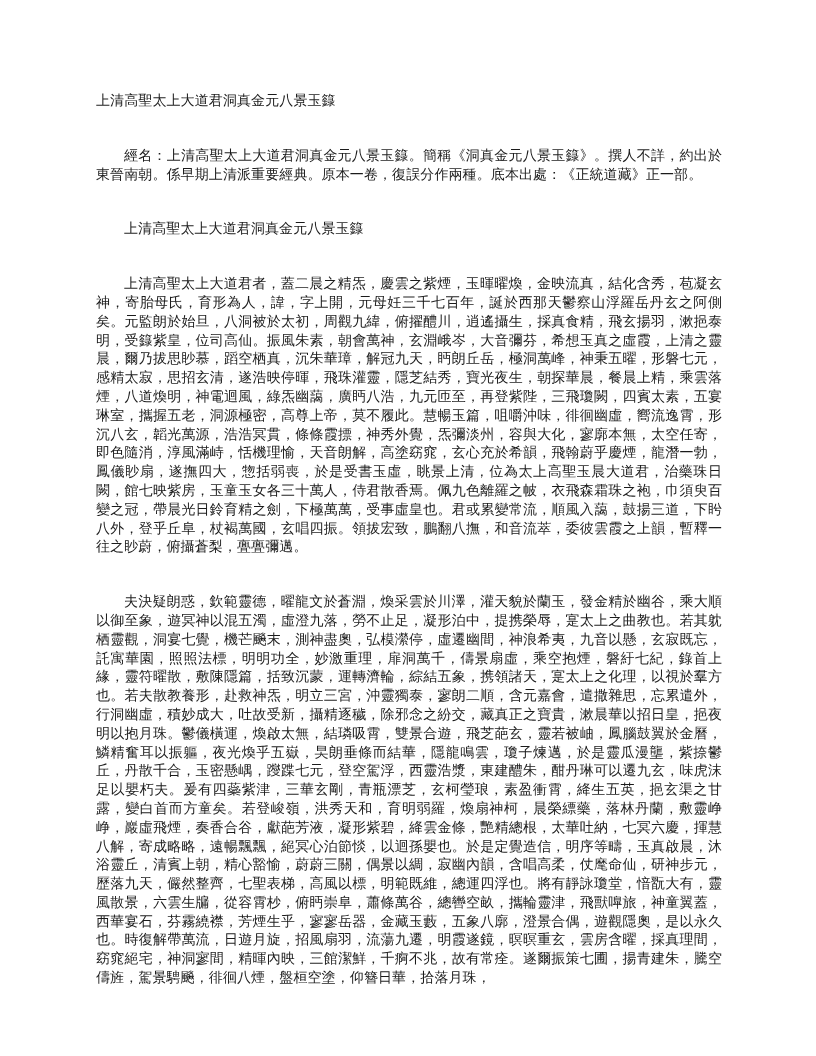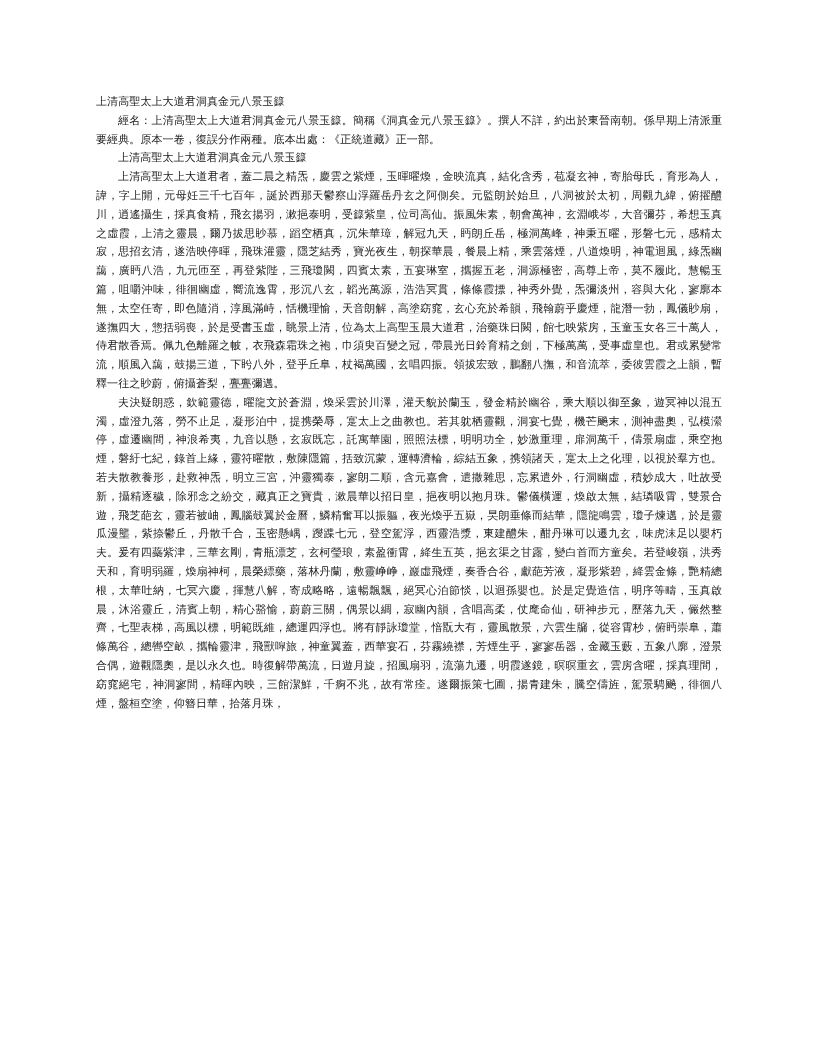--- a/index.html
+++ b/index.html
@@ -13,33 +13,34 @@
     position: relative;
     overflow: hidden;
   }
   .page {
     position: absolute;
     left: 96px;
     top: 92px;
     width: 626px;
     color: #1b1b1b;
     font-family: "Liberation Serif", "DejaVu Serif", serif;
-    font-size: 11px;
+    font-size: 14px;
     line-height: 18.8px;
     text-align: justify;
     text-justify: inter-ideograph;
     letter-spacing: 0.1px;
     word-break: break-all;
   }
   .para {
     margin: 0;
     padding: 0;
   }
   .para.indent {
     text-indent: 2em;
+    margin-top: 36px;
   }
 </style>
 </head>
 <body>
 
 <div class="page">
   <p class="para">上清高聖太上大道君洞真金元八景玉籙</p>
   <p class="para indent">經名：上清高聖太上大道君洞真金元八景玉籙。簡稱《洞真金元八景玉籙》。撰人不詳，約出於東晉南朝。係早期上清派重要經典。原本一卷，復誤分作兩種。底本出處：《正統道藏》正一部。</p>
   <p class="para indent">上清高聖太上大道君洞真金元八景玉籙</p>
   <p class="para indent">上清高聖太上大道君者，蓋二晨之精炁，慶雲之紫煙，玉暉曜煥，金映流真，結化含秀，苞凝玄神，寄胎母氏，育形為人，諱，字上開，元母妊三千七百年，誕於西那天鬱察山浮羅岳丹玄之阿側矣。元監朗於始旦，八洞被於太初，周觀九緯，俯擢醴川，逍遙攝生，採真食精，飛玄揚羽，漱挹泰明，受籙紫皇，位司高仙。振風朱素，朝會萬神，玄淵峨岑，大音彌芬，希想玉真之虛霞，上清之靈晨，爾乃拔思眇慕，蹈空栖真，沉朱華璋，解冠九天，眄朗丘岳，極洞萬峰，神秉五曜，形磐七元，感精太寂，思招玄清，遂浩映停暉，飛珠灌靈，隱芝結秀，寶光夜生，朝探華晨，餐晨上精，乘雲落煙，八道煥明，神電迴風，綠炁幽藹，廣眄八浩，九元匝至，再登紫陛，三飛瓊闕，四賓太素，五宴琳室，攜握五老，洞源極密，高尊上帝，莫不履此。慧暢玉篇，咀嚼沖味，徘徊幽虛，嚮流逸霄，形沉八玄，韜光萬源，浩浩冥貫，條條霞摽，神秀外覺，炁彌淡州，容與大化，寥廓本無，太空任寄，即色隨消，淳風滿峙，恬機理愉，天音朗解，高塗窈窕，玄心充於希韻，飛翰蔚乎慶煙，龍潛一勃，鳳儀眇扇，遂撫四大，惣括弱喪，於是受書玉虛，眺景上清，位為太上高聖玉晨大道君，治藥珠日闕，館七映紫房，玉童玉女各三十萬人，侍君散香焉。佩九色離羅之帔，衣飛森霜珠之袍，巾須臾百變之冠，帶晨光日鈴育精之劍，下極萬萬，受事虛皇也。君或累變常流，順風入藹，鼓揚三道，下盻八外，登乎丘阜，杖褐萬國，玄唱四振。領拔宏致，鵬翻八撫，和音流萃，委彼雲霞之上韻，暫釋一往之眇蔚，俯攝蒼梨，亹亹彌邁。</p>

